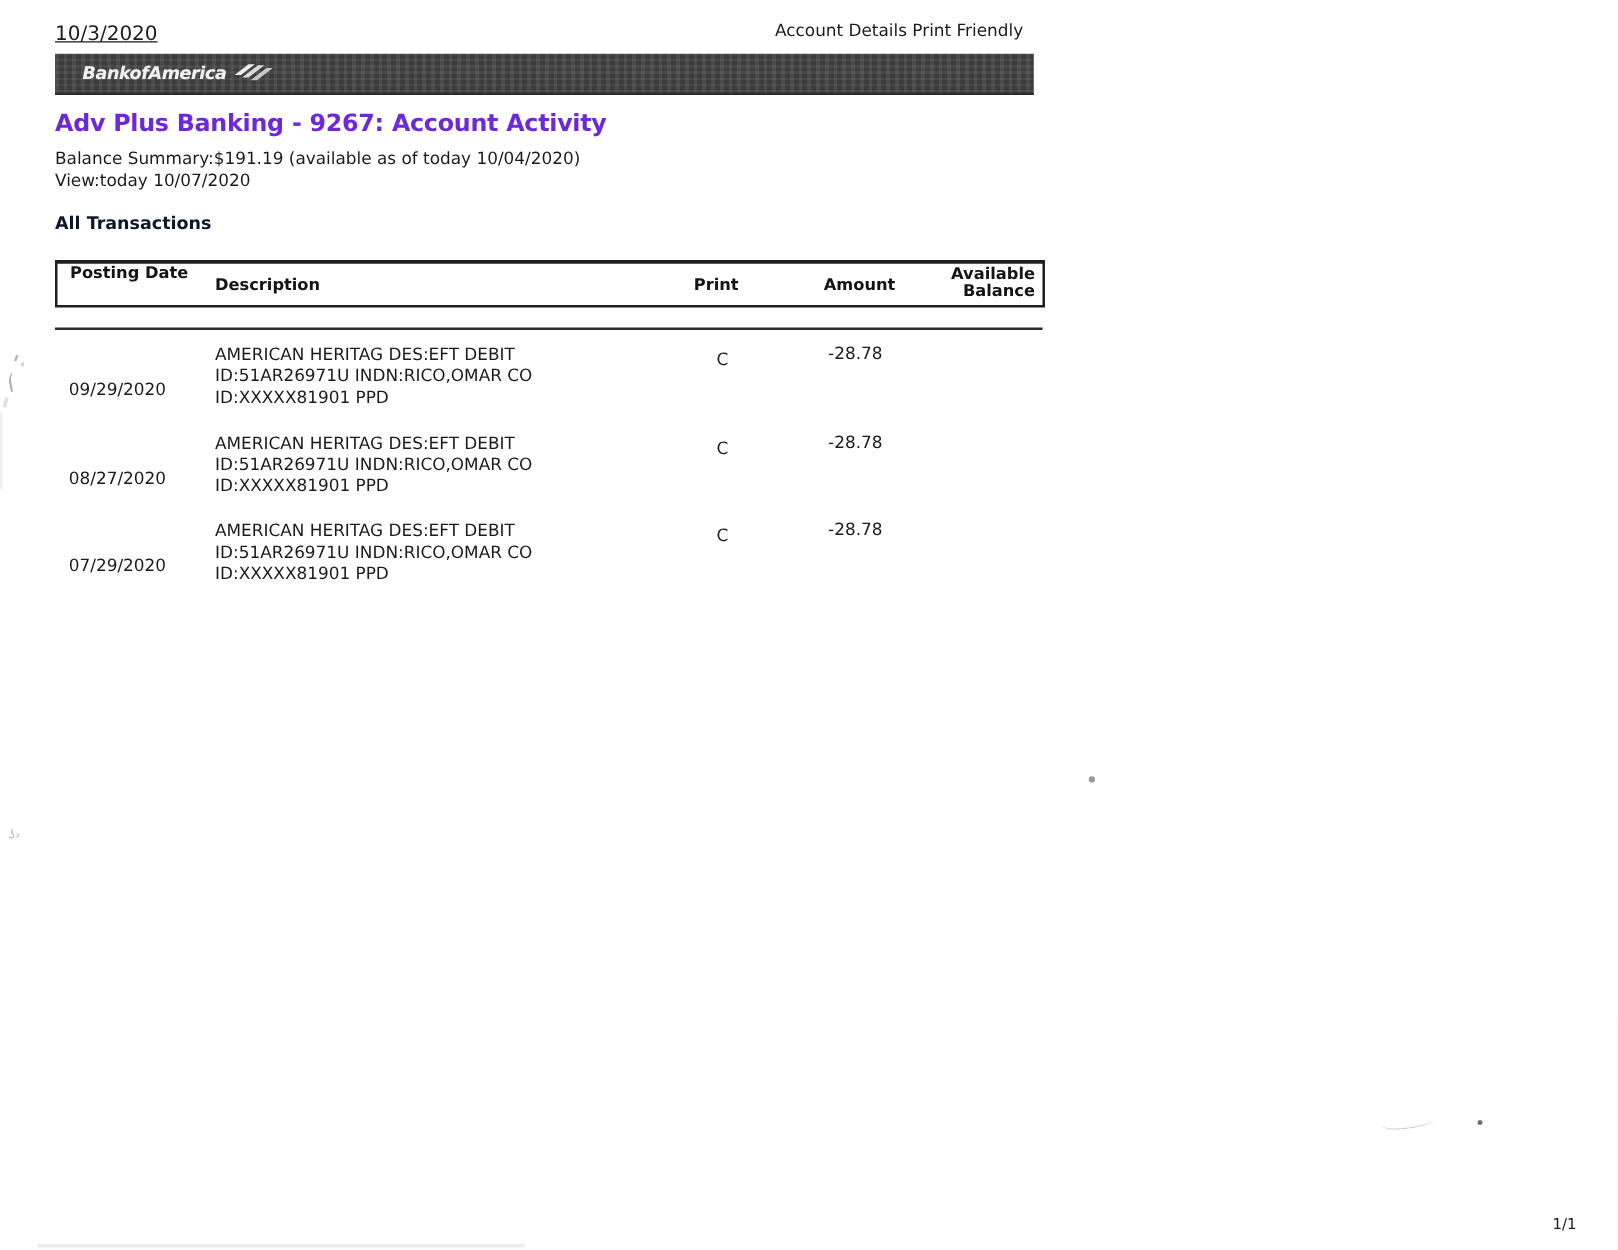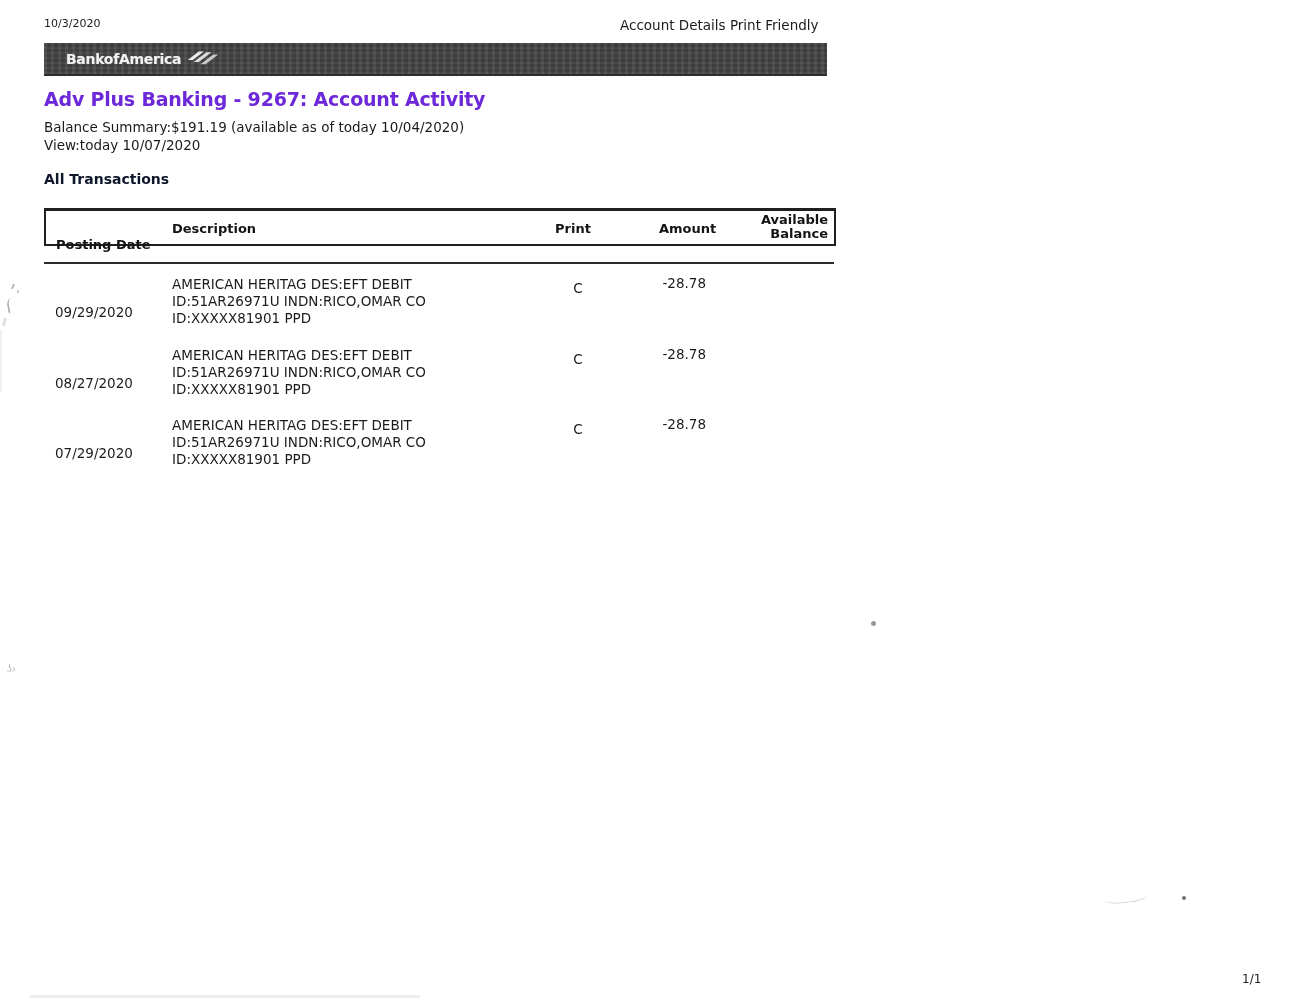--- a/index.html
+++ b/index.html
@@ -7,49 +7,50 @@
     position:relative;
     width:1294px;height:1000px;
     background:#ffffff;
     font-family:"DejaVu Sans","Liberation Sans",sans-serif;
     color:#1b1b1b;
     overflow:hidden;
     margin:0 auto;
   }
   .abs{position:absolute;}
 
-  .printed-date{left:44px;top:17px;font-size:11px;}
+  .printed-date{left:44px;top:17px;font-size:16px;text-decoration:underline;}
   .print-title{left:620px;top:17px;font-size:13.5px;}
 
   .banner{
     left:44px;top:43px;width:783px;height:31px;
     background-color:#454545;
     background-image:
       repeating-linear-gradient(90deg, rgba(255,255,255,0.05) 0 3px, rgba(0,0,0,0.07) 3px 7px),
       repeating-linear-gradient(0deg, rgba(255,255,255,0.04) 0 2px, rgba(0,0,0,0.06) 2px 5px);
     border-bottom:2px solid #2e2e2e;
     display:flex;align-items:center;
   }
   .logo-wrap{display:flex;align-items:center;padding-left:22px;gap:5px;}
   .logo-text{
     color:#f1f1f1;font-size:14px;font-weight:bold;letter-spacing:-0.3px;
     text-shadow:0 0 1px rgba(255,255,255,0.4);
+    font-style:italic;
   }
 
   .heading{left:44px;top:88px;font-size:19px;font-weight:bold;color:#6d28d9;letter-spacing:-0.2px;}
   .balance-line{left:44px;top:119px;font-size:13.5px;}
   .view-line{left:44px;top:137px;font-size:13.5px;}
   .section-title{left:44px;top:171px;font-size:14px;font-weight:bold;color:#0f172a;}
 
   .thead-box{
     left:44px;top:208px;width:788px;height:33px;
     border:2px solid #1f1f1f;border-top-width:3px;
   }
   .th{position:absolute;font-size:13px;font-weight:bold;color:#141414;}
-  .th-posting{left:10px;top:26px;}
+  .th-posting{left:10px;top:0;}
   .th-desc{left:126px;top:10px;}
   .th-status{left:509px;top:10px;}
   .th-amount{left:613px;top:10px;}
   .th-avail{right:6px;top:2px;text-align:right;line-height:14px;white-space:pre-line;}
 
   .rule2{left:44px;top:262px;width:790px;height:2px;background:#2b2b2b;}
 
   .trow{left:44px;width:792px;height:62px;}
   .trow .cell{position:absolute;font-size:13.5px;}
   .cell-date{left:11px;top:0;margin-top:28px;}

